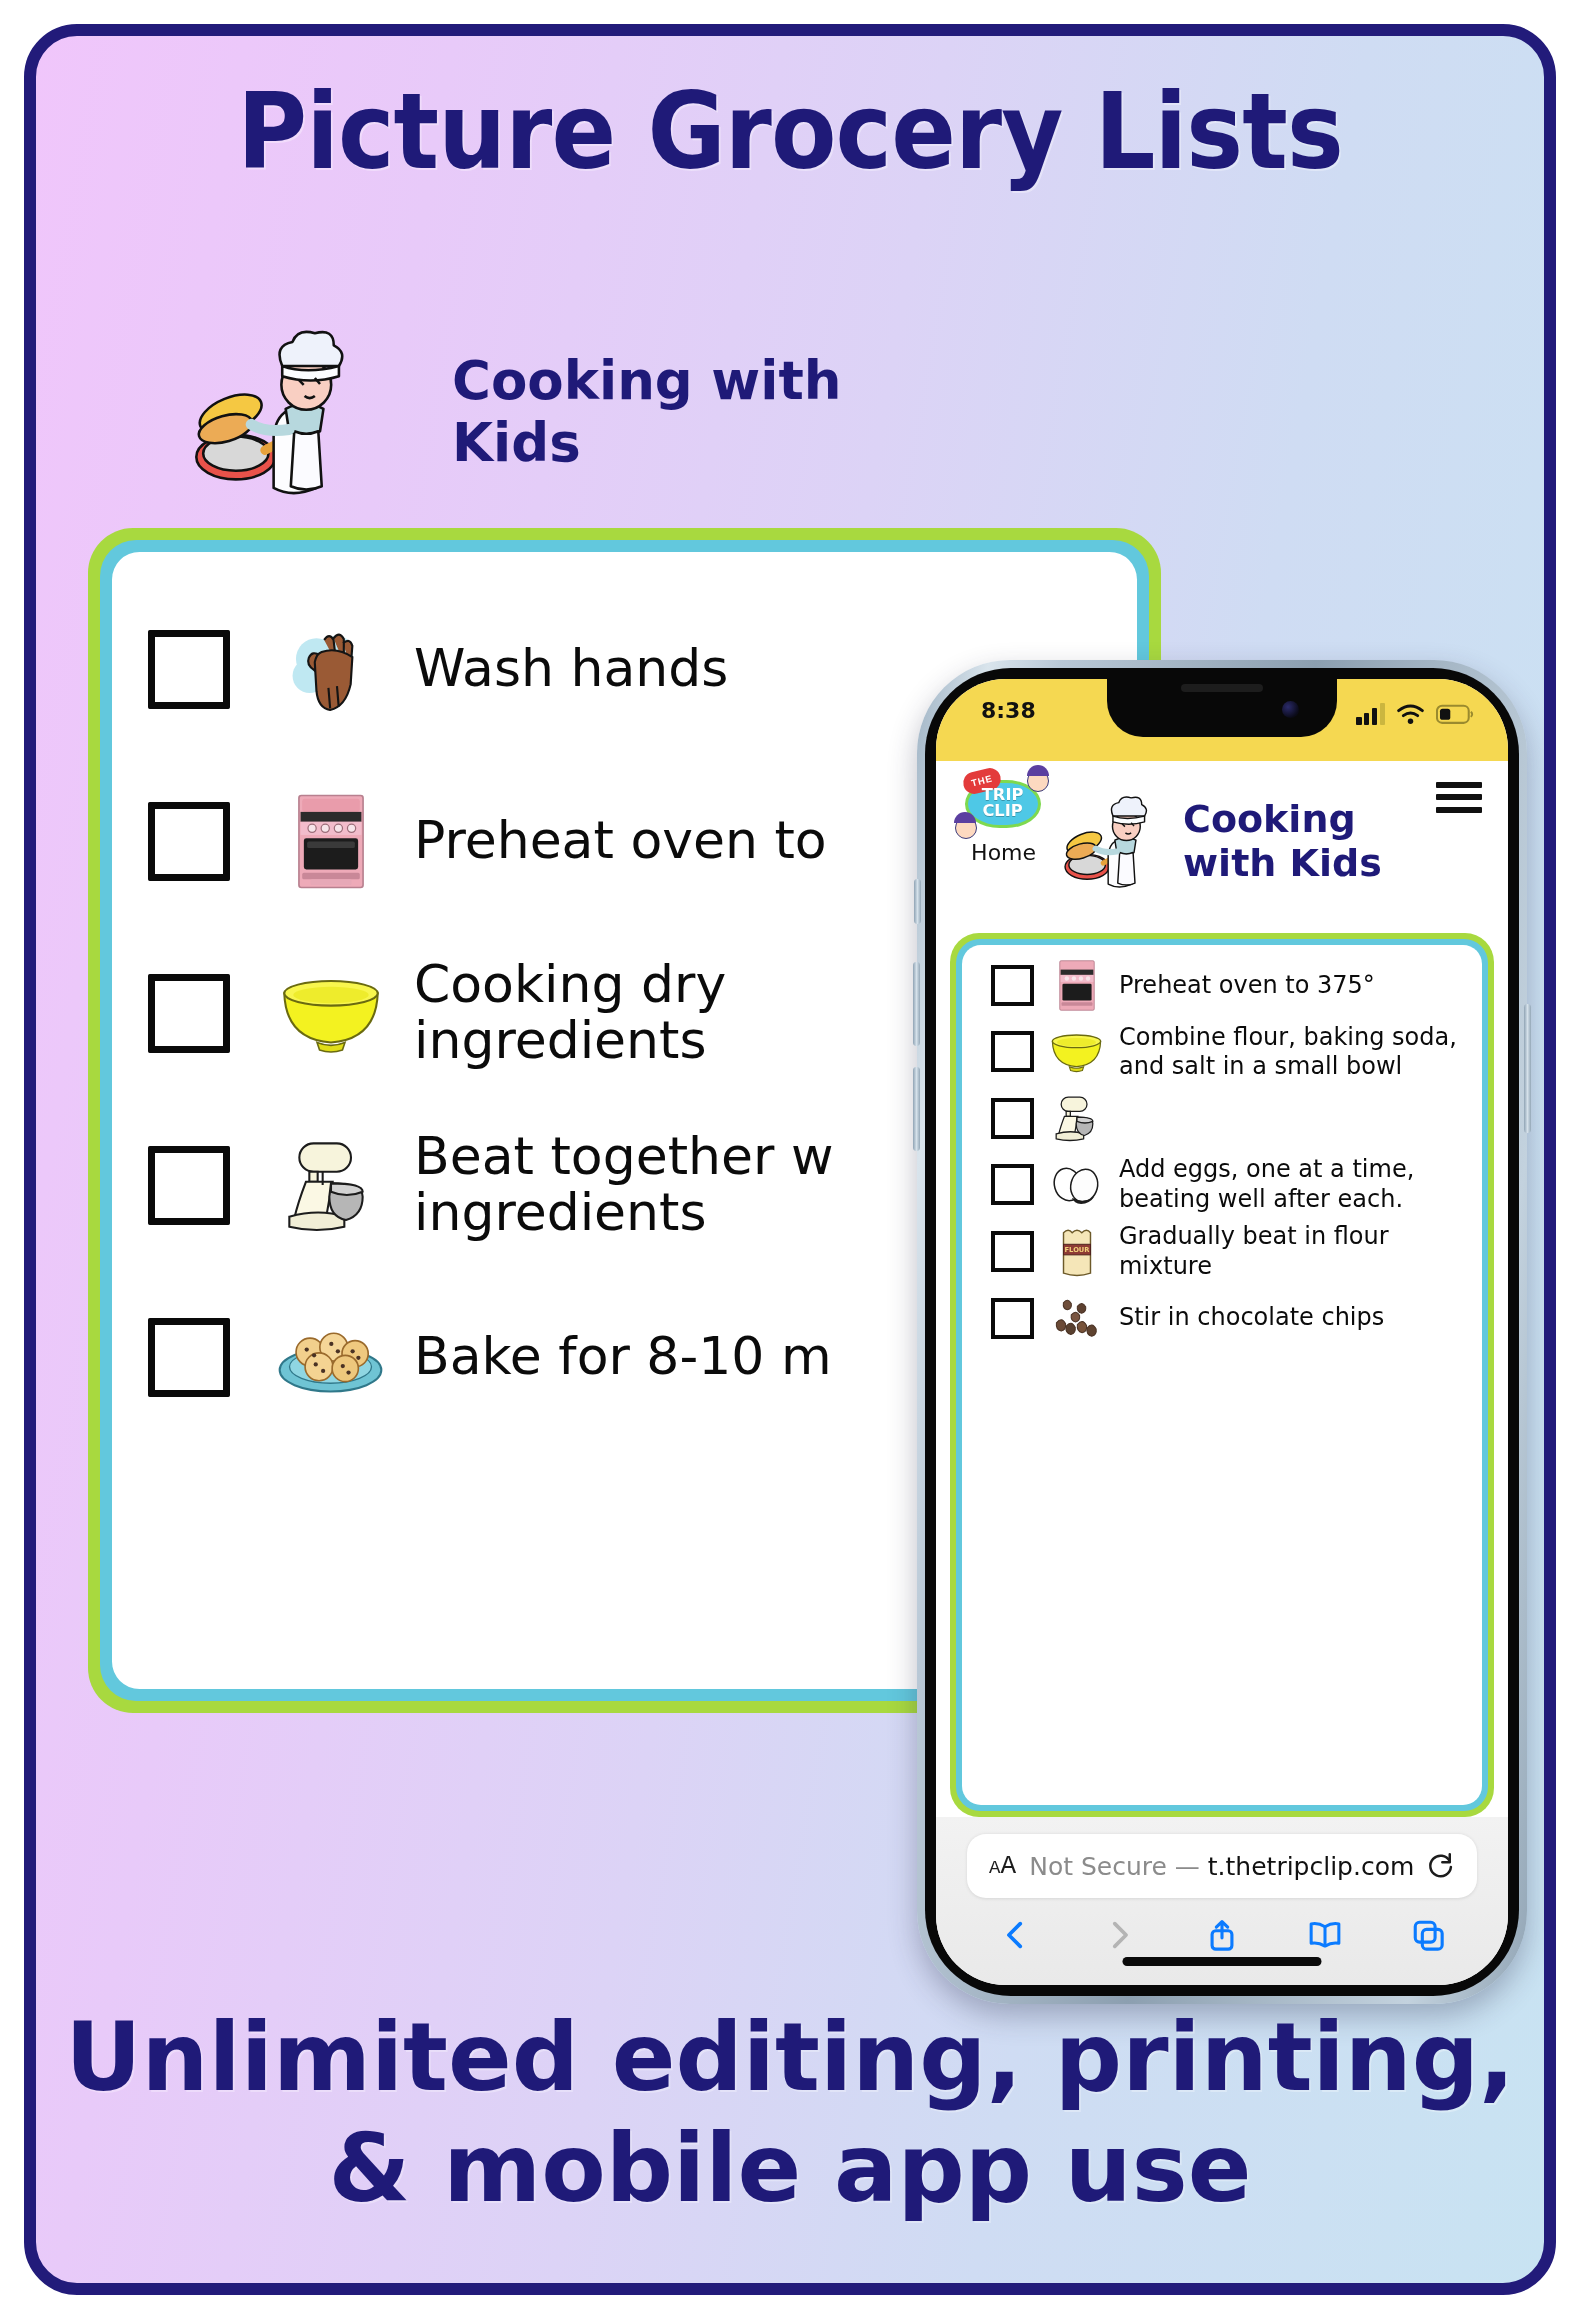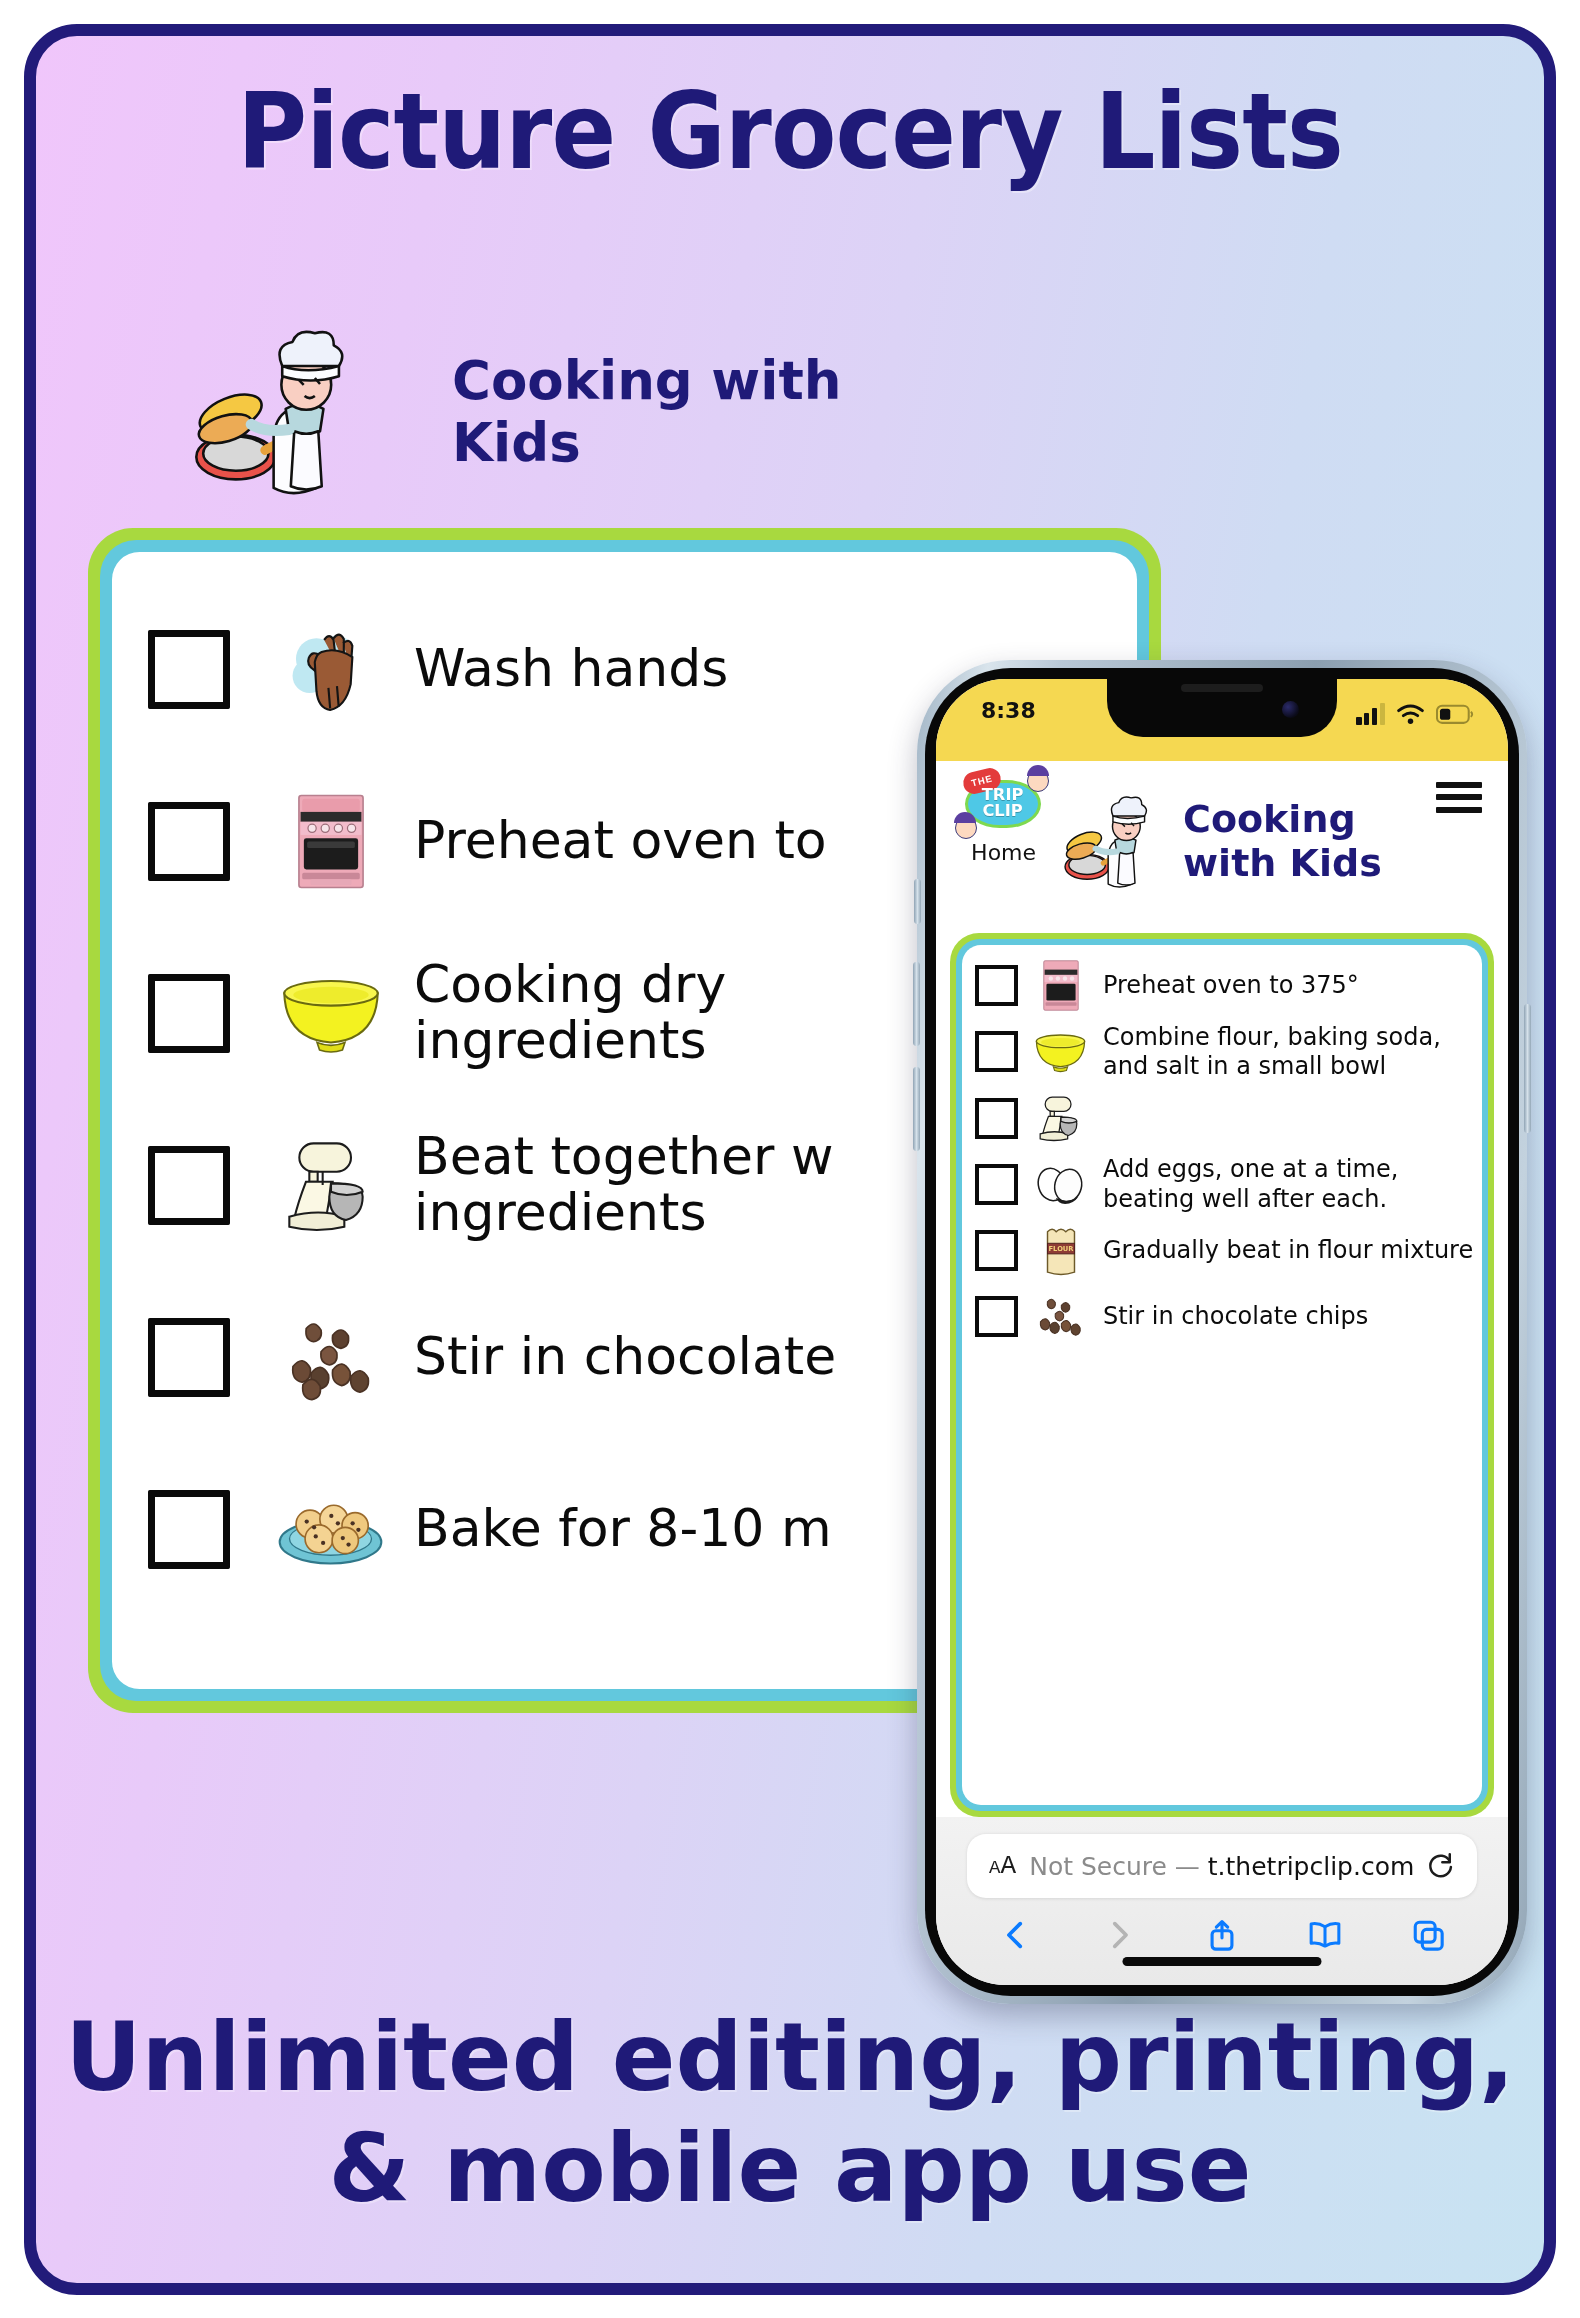--- a/index.html
+++ b/index.html
@@ -148,21 +148,21 @@
 
   
   #phoneCard{
     position:absolute;left:13.7px;top:254px;right:13.7px;bottom:168px;
     background:#a8d93f;border-radius:29px;padding:6px;box-sizing:border-box;
   }
   #phoneCardInner{width:100%;height:100%;background:#62c8dd;border-radius:24px;padding:6px;
                   box-sizing:border-box;}
   #phoneCardWhite{width:100%;height:100%;background:#fff;border-radius:19px;overflow:hidden;
                   padding:12px 8.6px 0 13.7px;box-sizing:border-box;}
-  .mrow{display:flex;align-items:center;margin-bottom:8.6px;}
+  .mrow{display:flex;align-items:center;margin-bottom:8.6px;margin-left:16px;}
   .mbox{width:43px;height:41px;border:4.3px solid #0a0a0a;background:#fff;flex:0 0 auto;box-sizing:border-box;}
   .micon{width:64px;height:57px;margin-left:10.3px;flex:0 0 auto;
          display:flex;align-items:center;justify-content:center;}
   .mtext{margin-left:10.3px;font-size:24px;color:#0b0b0b;line-height:1.22;
          font-family:"DejaVu Sans","Liberation Sans",sans-serif;}
 
   
   #safari{position:absolute;left:0;bottom:0;width:100%;height:168px;
           background:linear-gradient(180deg,#f2f2f2,#e9e9e9);}
   #urlbar{position:absolute;left:31px;top:17px;right:31px;height:64px;background:#fff;
@@ -288,38 +288,20 @@
               <path d="M60 58 q38 0 38 16 q0 22 -20 28 q-20-4 -20-28 z" fill="#b6b6b6"></path>
               <path d="M60 58 q38 0 38 10 q-19 8 -38 0 z" fill="#d2d2d2"></path>
               <path d="M50 44 l0 16" fill="none"></path>
             </g>
           </svg>
         </div>
         <div class="ptext">Beat together w
 ingredients</div>
       </div>
 
-      <div class="prow">
-        <div class="pbox"></div>
-        <div class="picon">
-          <svg viewBox="0 0 120 110" width="100" height="91">
-            <g stroke="#4a3224" stroke-width="2">
-              <path d="M30 20 q10-12 18 2 q2 12 -9 14 q-11-2 -9-16z" fill="#6f4e3a"></path>
-              <path d="M62 28 q11-13 19 1 q2 13 -9 15 q-12-2 -10-16z" fill="#5d4130"></path>
-              <path d="M48 48 q11-13 19 1 q2 13 -9 15 q-12-2 -10-16z" fill="#7a5540"></path>
-              <path d="M14 66 q12-15 21 2 q2 14 -10 17 q-13-3 -11-19z" fill="#6b4a36"></path>
-              <path d="M36 74 q12-15 21 2 q2 14 -10 17 q-13-3 -11-19z" fill="#59402f"></path>
-              <path d="M62 70 q12-15 21 2 q2 14 -10 17 q-13-3 -11-19z" fill="#775239"></path>
-              <path d="M84 78 q12-15 21 2 q2 14 -10 17 q-13-3 -11-19z" fill="#5f4330"></path>
-              <path d="M26 88 q12-14 21 2 q2 14 -10 16 q-13-2 -11-18z" fill="#6e4c37"></path>
-            </g>
-          </svg>
-        </div>
-        <div class="ptext">Stir in chocolate</div>
-      </div>
 
       <div class="prow">
         <div class="pbox"></div>
         <div class="picon">
           <svg viewBox="0 0 140 100" width="117" height="82">
             <ellipse cx="70" cy="66" rx="62" ry="26" fill="#6fc4d4" stroke="#30788a" stroke-width="2.5"></ellipse>
             <ellipse cx="70" cy="62" rx="50" ry="20" fill="#8fd6e2" stroke="#30788a" stroke-width="1.6"></ellipse>
             <g stroke="#9a6a2c" stroke-width="2">
               <circle cx="45" cy="44" r="17" fill="#f2cf8c"></circle>
               <circle cx="74" cy="38" r="17" fill="#f5d698"></circle>

